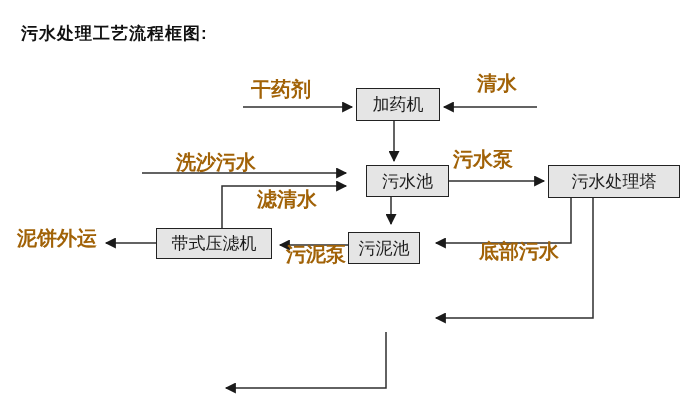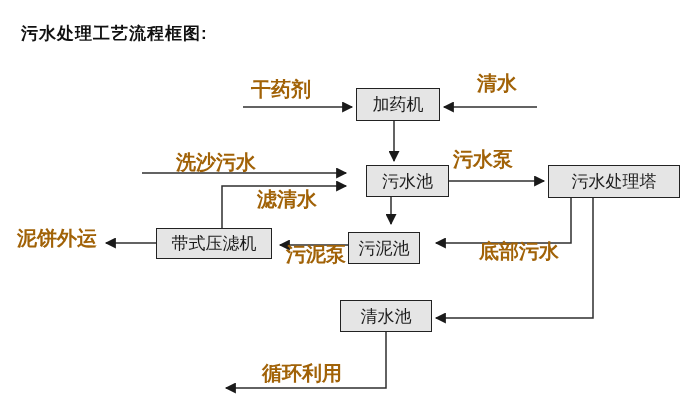--- a/index.html
+++ b/index.html
@@ -86,25 +86,23 @@
     <path d="M593,198 V318 H436" marker-end="url(#arr)"></path>
 
     <path d="M386,332 V388 H226" marker-end="url(#arr)"></path>
   </svg>
 
   <div class="node" id="n-dosing">加药机</div>
   <div class="node" id="n-sewagepool">污水池</div>
   <div class="node" id="n-tower">污水处理塔</div>
   <div class="node" id="n-sludgepool">污泥池</div>
   <div class="node" id="n-beltpress">带式压滤机</div>
-  <div class="node" id="n-cleanpool">清水池</div>
 
   <span class="lbl" id="l-dryagent">干药剂</span>
   <span class="lbl" id="l-cleanwater">清水</span>
   <span class="lbl" id="l-sandwash">洗沙污水</span>
   <span class="lbl" id="l-filtered">滤清水</span>
   <span class="lbl" id="l-sewagepump">污水泵</span>
   <span class="lbl" id="l-bottomsew">底部污水</span>
   <span class="lbl" id="l-sludgepump">污泥泵</span>
   <span class="lbl" id="l-mudcake">泥饼外运</span>
-  <span class="lbl" id="l-recycle">循环利用</span>
 
 </div>
 
 </body></html>

